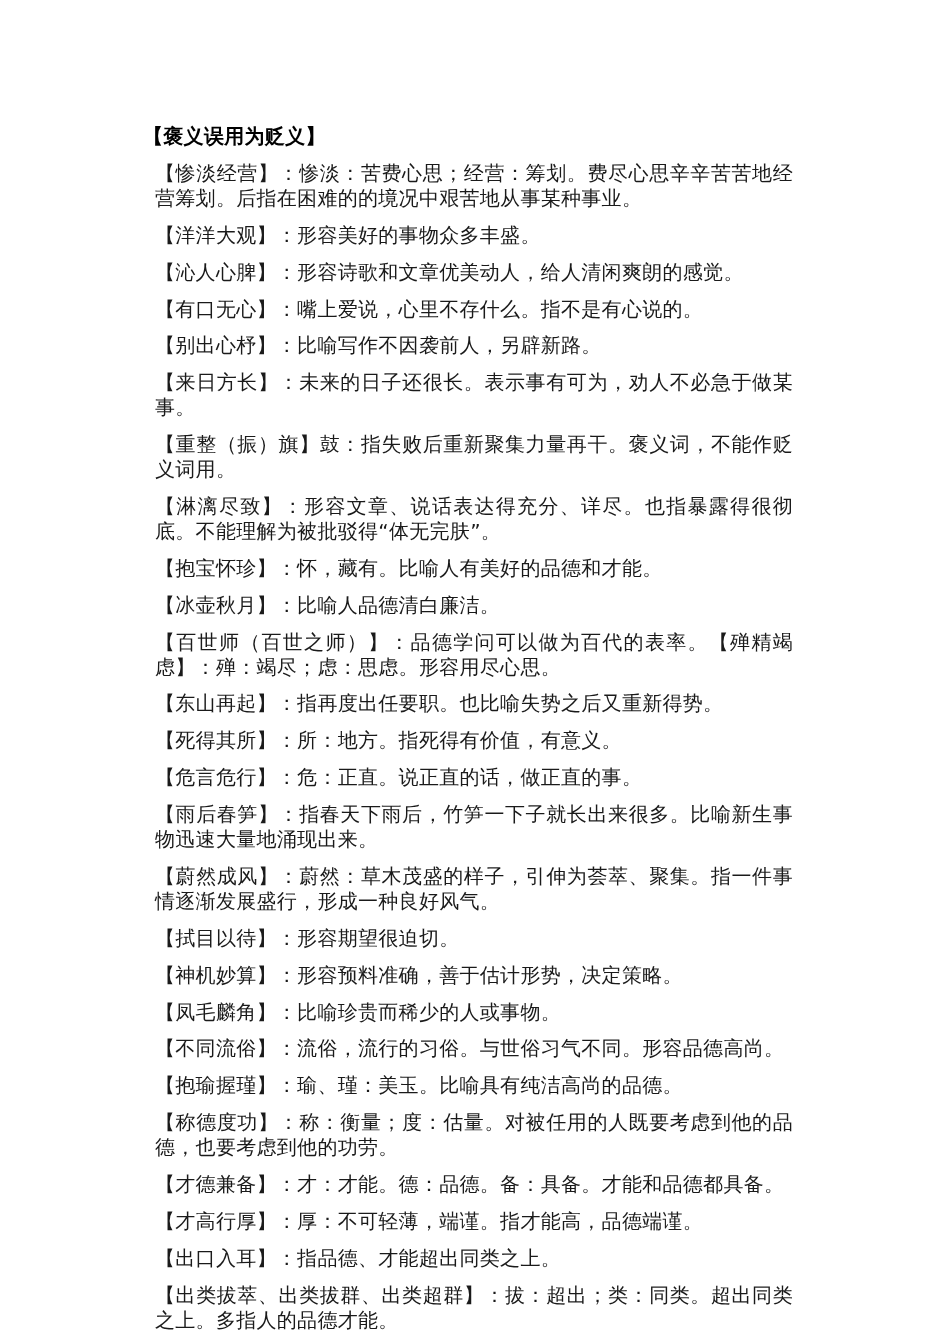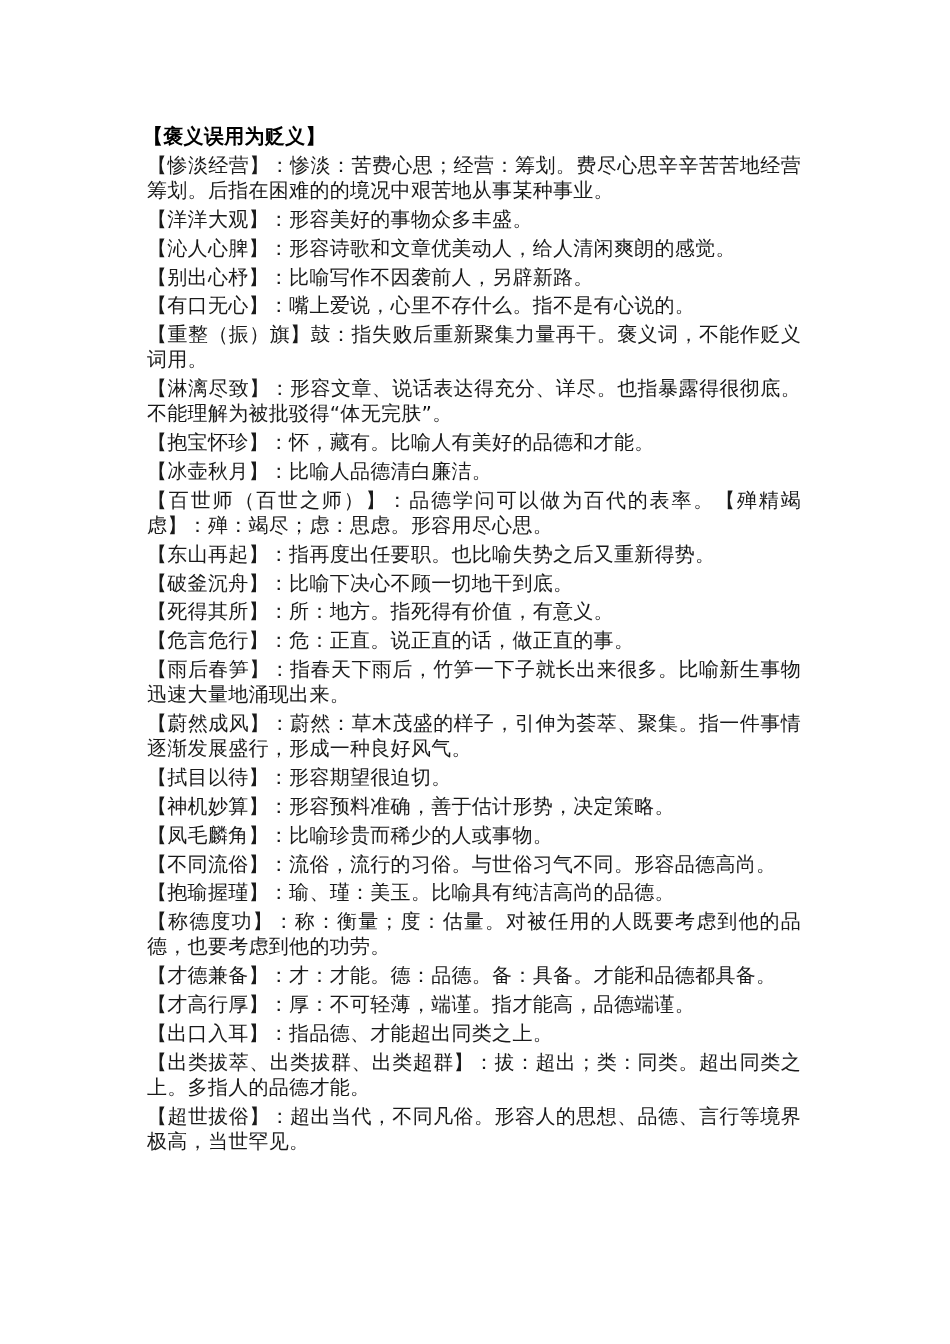--- a/index.html
+++ b/index.html
@@ -4,40 +4,40 @@
 <style>
   html, body { margin:0; padding:0; background:#ffffff; }
   body { width:950px; height:1344px; position:relative; overflow:hidden; }
   .page {
     position:absolute; left:143px; top:124px; width:662px;
     font-family:"DejaVu Sans", "Liberation Sans", sans-serif;
     font-size:20px; line-height:24.9px; color:#1a1a1a;
     letter-spacing:0.3px;
   }
   .title { font-weight:bold; color:#000; }
-  .entry { margin:4px; padding:0; text-align:justify; word-break:break-all; }
+  .entry { margin:12px; padding:0; text-align:justify; word-break:break-all; }
 </style>
 </head>
 <body>
 
 <div class="page">
   <div class="title">【褒义误用为贬义】</div>
   <div id="entries">
     <p class="entry">【惨淡经营】：惨淡：苦费心思；经营：筹划。费尽心思辛辛苦苦地经营筹划。后指在困难的的境况中艰苦地从事某种事业。</p>
     <p class="entry">【洋洋大观】：形容美好的事物众多丰盛。</p>
     <p class="entry">【沁人心脾】：形容诗歌和文章优美动人，给人清闲爽朗的感觉。</p>
+    <p class="entry">【有口无心】：嘴上爱说，心里不存什么。指不是有心说的。</p>
     <p class="entry">【别出心杼】：比喻写作不因袭前人，另辟新路。</p>
-    <p class="entry">【有口无心】：嘴上爱说，心里不存什么。指不是有心说的。</p>
+    <p class="entry">【来日方长】：未来的日子还很长。表示事有可为，劝人不必急于做某事。</p>
     <p class="entry">【重整（振）旗】鼓：指失败后重新聚集力量再干。褒义词，不能作贬义词用。</p>
     <p class="entry">【淋漓尽致】：形容文章、说话表达得充分、详尽。也指暴露得很彻底。不能理解为被批驳得“体无完肤”。</p>
     <p class="entry">【抱宝怀珍】：怀，藏有。比喻人有美好的品德和才能。</p>
     <p class="entry">【冰壶秋月】：比喻人品德清白廉洁。</p>
     <p class="entry">【百世师（百世之师）】：品德学问可以做为百代的表率。【殚精竭虑】：殚：竭尽；虑：思虑。形容用尽心思。</p>
     <p class="entry">【东山再起】：指再度出任要职。也比喻失势之后又重新得势。</p>
-    <p class="entry">【破釜沉舟】：比喻下决心不顾一切地干到底。</p>
     <p class="entry">【死得其所】：所：地方。指死得有价值，有意义。</p>
     <p class="entry">【危言危行】：危：正直。说正直的话，做正直的事。</p>
     <p class="entry">【雨后春笋】：指春天下雨后，竹笋一下子就长出来很多。比喻新生事物迅速大量地涌现出来。</p>
     <p class="entry">【蔚然成风】：蔚然：草木茂盛的样子，引伸为荟萃、聚集。指一件事情逐渐发展盛行，形成一种良好风气。</p>
     <p class="entry">【拭目以待】：形容期望很迫切。</p>
     <p class="entry">【神机妙算】：形容预料准确，善于估计形势，决定策略。</p>
     <p class="entry">【凤毛麟角】：比喻珍贵而稀少的人或事物。</p>
     <p class="entry">【不同流俗】：流俗，流行的习俗。与世俗习气不同。形容品德高尚。</p>
     <p class="entry">【抱瑜握瑾】：瑜、瑾：美玉。比喻具有纯洁高尚的品德。</p>
     <p class="entry">【称德度功】：称：衡量；度：估量。对被任用的人既要考虑到他的品德，也要考虑到他的功劳。</p>

